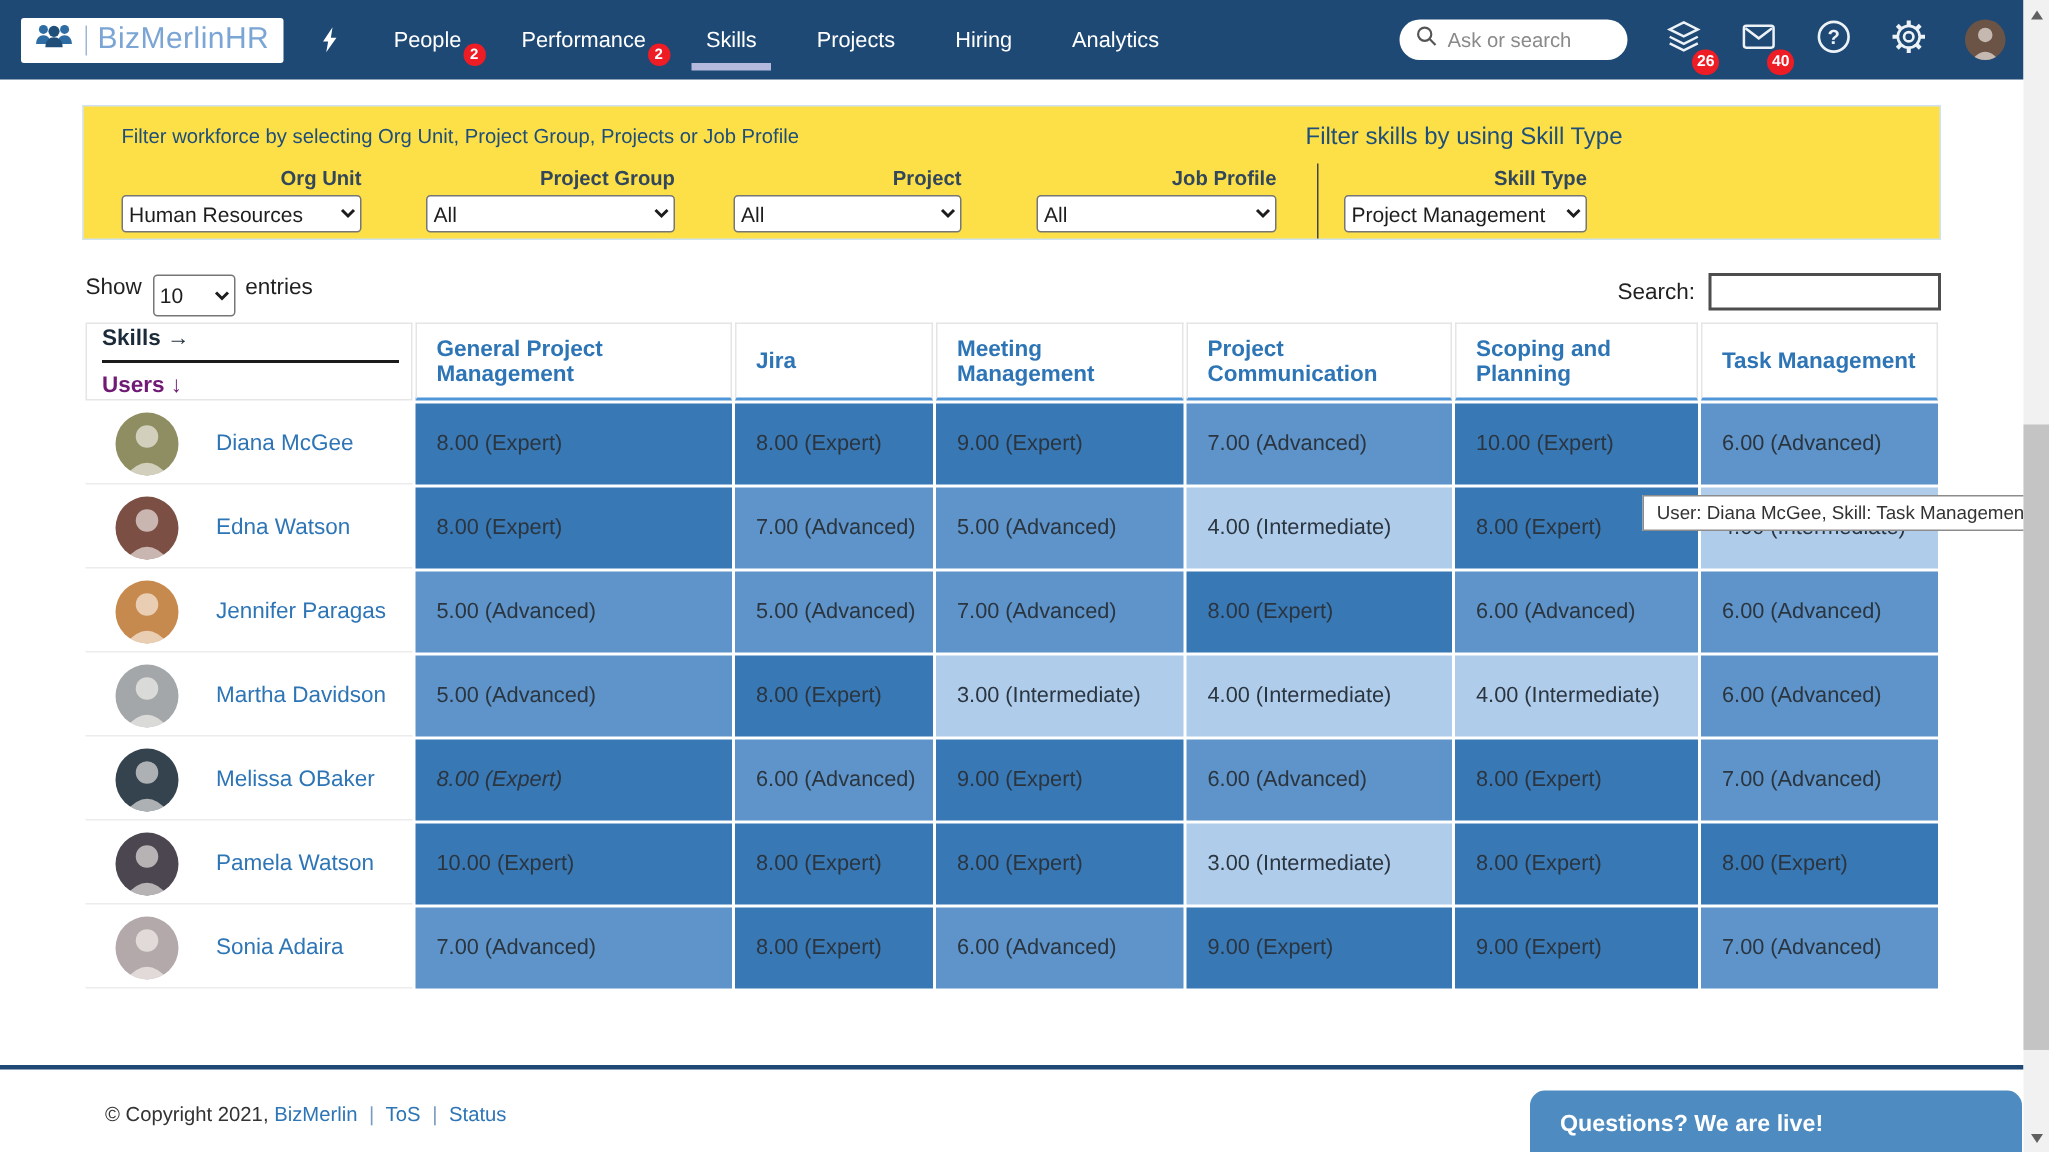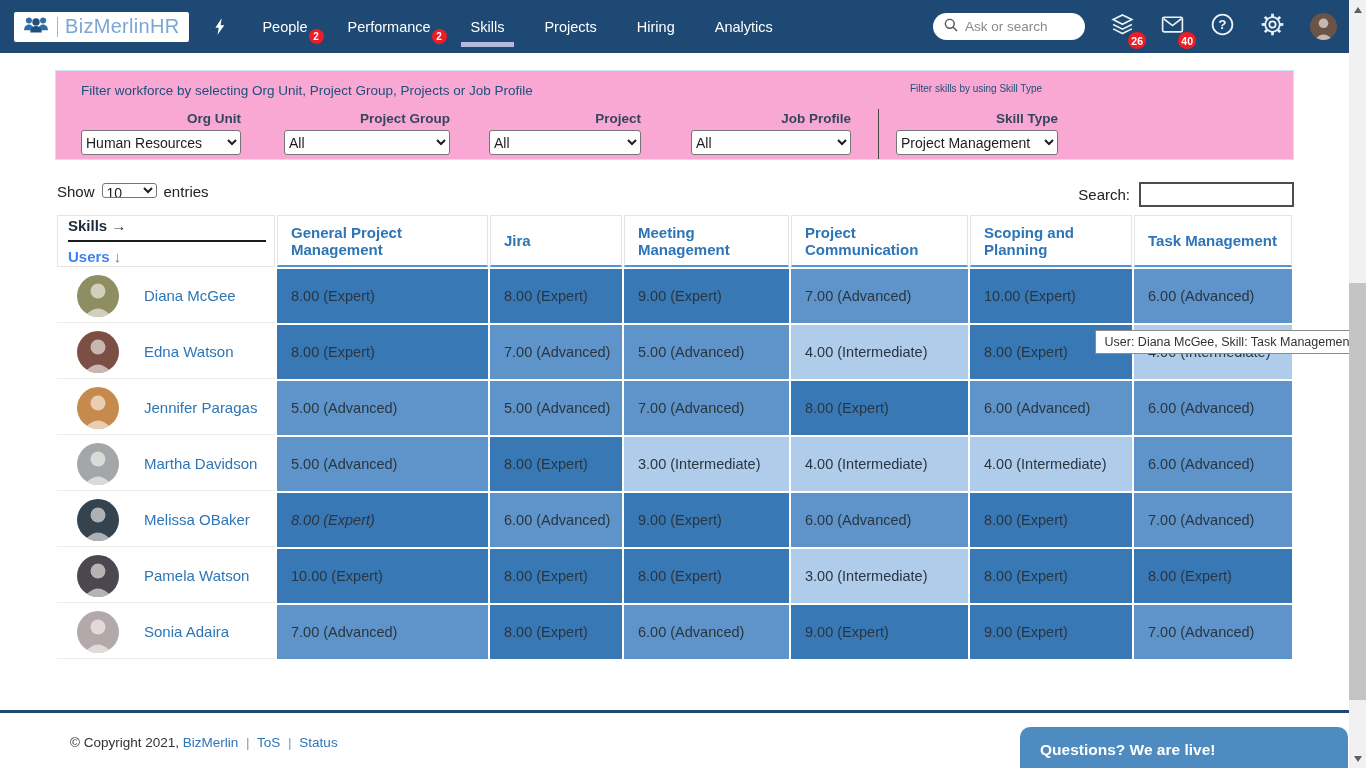--- a/index.html
+++ b/index.html
@@ -50,45 +50,45 @@
     display:flex; align-items:center; justify-content:center; padding:0 3px;
   }
   .nav-avatar {
     width:27px; height:27px; border-radius:50%; overflow:hidden; cursor:pointer;
     flex:0 0 27px;
   }
   
   .content { position:absolute; left:55px; top:40px; width:1239px; height:640px; }
   .filter-panel {
     position:absolute; top:30px; left:0; width:1239px; height:90px;
-    background:#f9a8d4; border:1px solid #cfe2f2;
+    background:#fde047; border:1px solid #cfe2f2;
   }
   .fp-head-left { position:absolute; left:25px; top:12px; font-size:13.5px; color:#1f4e79; }
-  .fp-head-right { position:absolute; left:790px; top:12px; width:260px; text-align:center; font-size:10px; color:#1f4e79; }
+  .fp-head-right { position:absolute; left:790px; top:12px; width:260px; text-align:center; font-size:16px; color:#1f4e79; }
   .filter-field { position:absolute; top:40px; }
   .f-label { font-size:13.5px; font-weight:bold; color:#33475b; margin-bottom:4px;text-align:right; }
   .filter-field select, .entries-select {
     height:25px; font-size:14px; color:#1d1d1d; border:1px solid #767676;
     border-radius:3px; background:#fff; font-family:"Liberation Sans",sans-serif;
   }
   .fp-divider { position:absolute; left:822px; top:38px; width:1px; height:50px; background:#444; }
   
   .controls { position:absolute; top:141px; left:0; width:1239px; height:30px; }
   .show-entries { position:absolute; left:2px; top:2px; display:flex; align-items:flex-start; gap:7px; font-size:15px; color:#222; }
-  .entries-select { width:55px; height:15px; }
+  .entries-select { width:55px; height:28px; }
   .search-ctl { position:absolute; right:0; top:1px; display:flex; align-items:center; gap:9px; font-size:15px; color:#222; }
   .tbl-search { width:155px; height:25px; border:2px solid #4d4d4d; font-size:14px; padding:0 5px; font-family:"Liberation Sans",sans-serif; }
   
   table.matrix {
     position:absolute; top:173px; left:0; width:1239px;
     border-collapse:separate; border-spacing:2px; table-layout:fixed; background:#fff;
   }
   th.corner { height:51px; background:#fff; border:1px solid #e5e5e5; vertical-align:middle; padding:0 8px 0 10px; }
   .corner-top { font-size:15px; font-weight:bold; color:#1c2b39; text-align:left; padding:1px 0 6px; border-bottom:2px solid #1b1b1b; }
-  .corner-bottom { font-size:15px; font-weight:bold; color:#3b82f6; text-align:left; padding:6px 0 1px; }
+  .corner-bottom { font-size:15px; font-weight:bold; color:#701a75; text-align:left; padding:6px 0 1px; }
   th.skill-col {
     height:51px; background:#fff; color:#2e75b6; font-size:15px; font-weight:bold;
     text-align:left; padding-left:13px; border:1px solid #e5e5e5; border-bottom:2px solid #4f96d8;
     cursor:pointer;
   }
   td.user-cell {
     height:54px; background:#fff; border-bottom:1px solid #ececec;
     vertical-align:middle; padding-left:20px; white-space:nowrap;
   }
   .user-flex { display:flex; align-items:center; gap:25px; }

